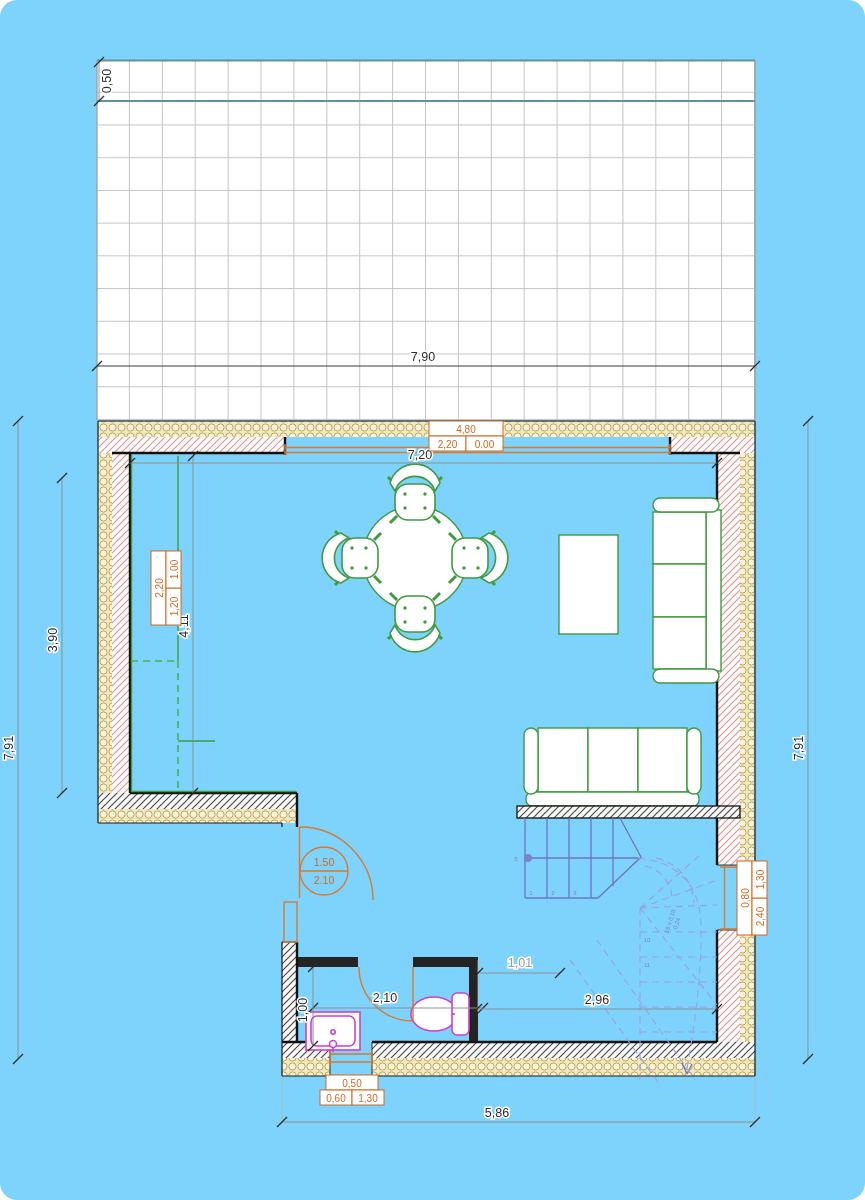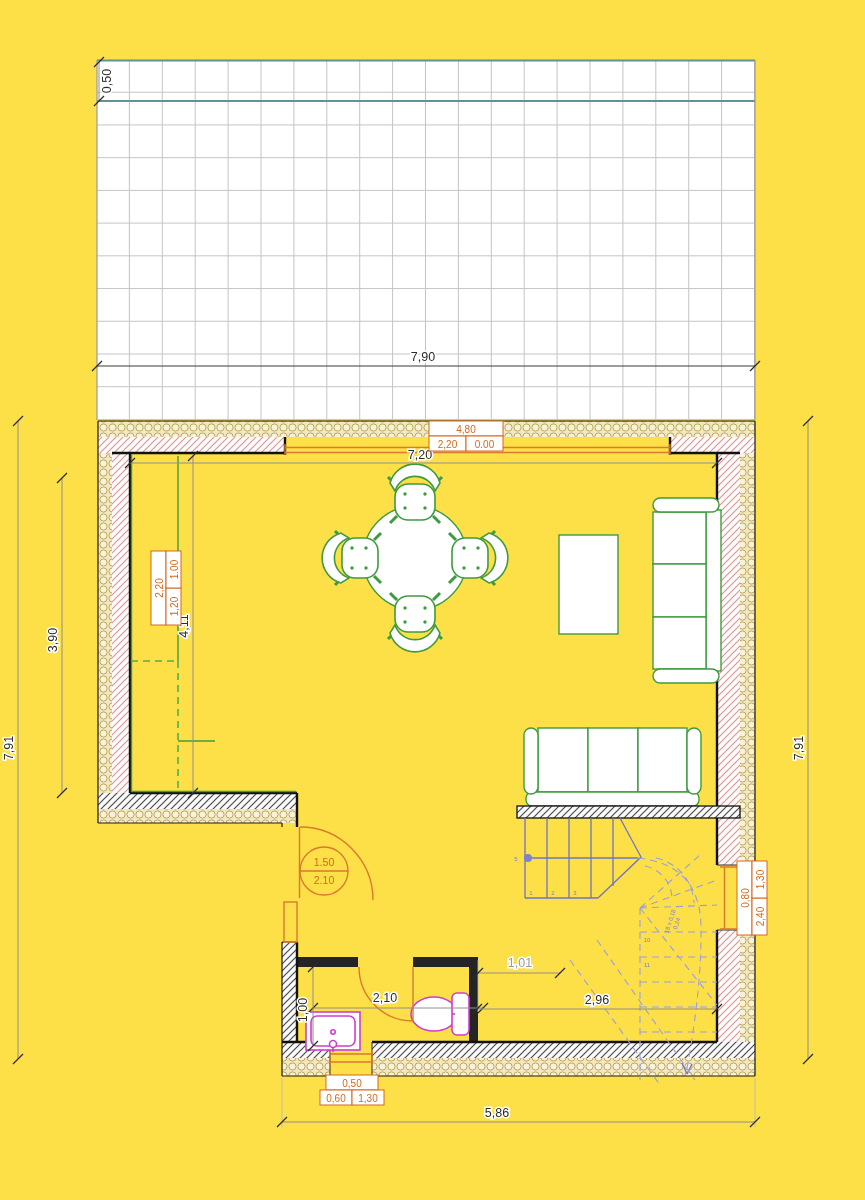--- a/index.html
+++ b/index.html
@@ -1,17 +1,17 @@
 <!DOCTYPE html>
 <html><head>
 <meta charset="utf-8">
 <style>
   html,body{margin:0;padding:0;background:#ffffff;}
-  .canvas{position:relative;width:865px;height:1200px;background:#fde047;overflow:hidden;
-          font-family:"Liberation Sans", sans-serif;}
+  .canvas{position:relative;width:865px;height:1200px;background:#7dd3fc;overflow:hidden;
+          font-family:"Liberation Sans", sans-serif;border-radius:17px;}
   svg{display:block;}
   text{font-family:"Liberation Sans", sans-serif;}
   .dim{font-size:12.5px;fill:#2b2b2b;paint-order:stroke;stroke:#ffffff;stroke-width:3px;}
   .dimgray{fill:#9a9a9a;}
   .dimline{stroke:#8f8f8f;stroke-width:1;fill:none;}
   .extline{stroke:#b5b5b5;stroke-width:0.8;fill:none;}
   .tick{stroke:#2b2b2b;stroke-width:1.3;}
   .wallline{stroke:#1a1a1a;stroke-width:1.2;fill:none;}
   .wallinner{stroke:#111111;stroke-width:2.4;fill:none;}
   .thinline{stroke:#1a1a1a;stroke-width:0.9;fill:none;}

